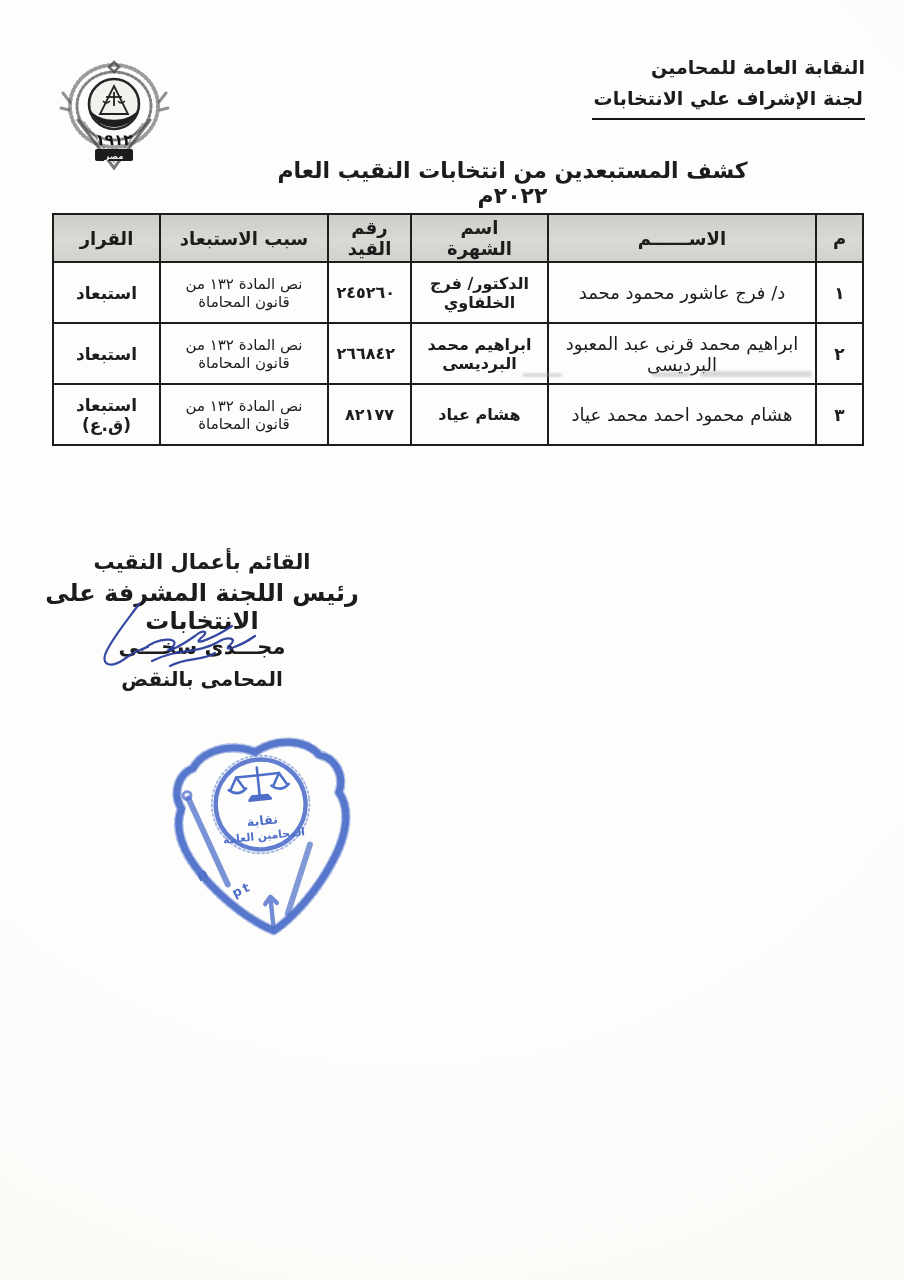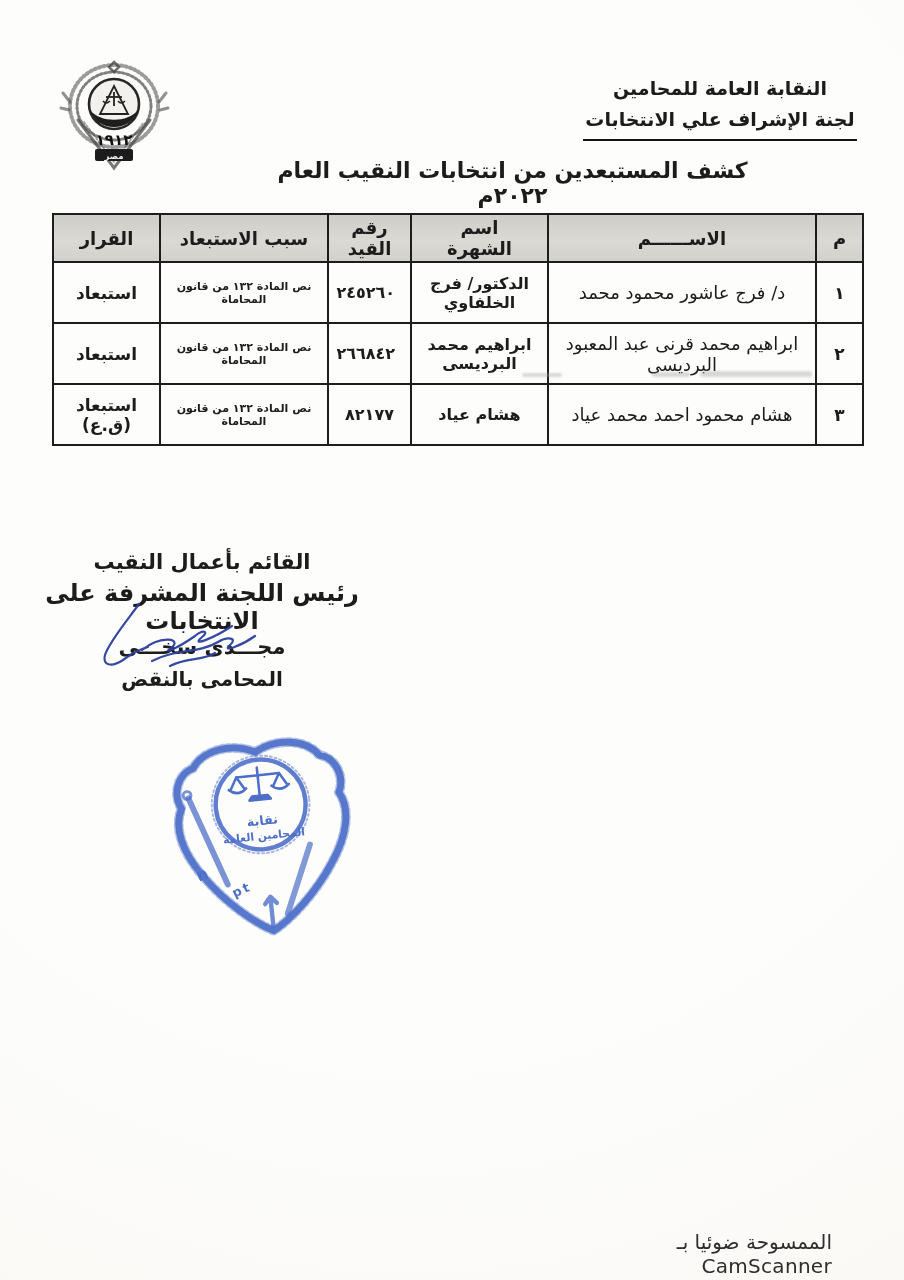--- a/index.html
+++ b/index.html
@@ -2,37 +2,37 @@
 <html lang="ar" dir="rtl"><head>
 <meta charset="utf-8">
 <style>
   html,body{margin:0;padding:0;background:#e9e9e9;}
   .page{
     position:relative;width:904px;height:1280px;margin:0 auto;
     background:radial-gradient(circle at 45% 35%, #fdfdfc 60%, #faf9f6 100%);
     font-family:"DejaVu Sans", sans-serif;color:#1c1c1c;overflow:hidden;direction:rtl;
   }
   
-  .org-block{position:absolute;top:73px;left:575px;width:290px;text-align:center;font-weight:bold;line-height:1.65;}
+  .org-block{position:absolute;top:52px;left:575px;width:290px;text-align:right;font-weight:bold;line-height:1.65;}
   .org-name{font-size:19px;}
   .committee-name{display:inline-block;font-size:19px;border-bottom:2.5px solid #141414;padding:0 2px 3px 2px;}
   .doc-title{position:absolute;top:158px;left:240px;width:545px;text-align:center;font-weight:bold;font-size:22px;letter-spacing:.2px;}
   
   .emblem{position:absolute;top:56px;left:56px;width:116px;height:118px;}
   
   .roster{position:absolute;top:213px;left:52px;width:810px;border-collapse:collapse;table-layout:fixed;direction:rtl;}
   .roster th,.roster td{border:2px solid #1d1d1d;text-align:center;vertical-align:middle;overflow:hidden;padding:2px 15px;}
   .roster th{height:40px;font-weight:bold;font-size:18px;
     background:linear-gradient(180deg,#cfcdc8 0%,#dbd9d4 55%,#d3d1cc 100%);}
   .roster td{height:55px;background:#fdfdfb;border-radius:22px;}
   .cell-index{font-size:17px;font-weight:bold;}
   .cell-name{font-size:18px;font-weight:normal;}
   .cell-alias{font-size:16px;font-weight:bold;}
   .cell-reg{font-size:16px;font-weight:bold;letter-spacing:1px;}
-  .cell-reason{font-size:11px;font-weight:bold;}
+  .cell-reason{font-size:15px;font-weight:normal;}
   .cell-decision{font-size:17px;font-weight:bold;}
   
   .sig-block{position:absolute;top:550px;left:34px;width:336px;text-align:center;font-weight:bold;}
   .sig-role1{font-size:21px;}
   .sig-role2{font-size:24px;margin-top:5px;}
   .sig-name{font-size:21px;}
   .sig-title{font-size:20px;margin-top:8px;}
   .signature-svg{position:absolute;top:598px;left:82px;width:185px;height:85px;}
   
   .stamp{position:absolute;top:734px;left:158px;width:212px;height:205px;transform:rotate(-6deg);opacity:.92;}
@@ -173,18 +173,14 @@
       <text x="106" y="108" text-anchor="middle" font-size="11" font-weight="bold">المحامين العامة</text>
       <text font-size="16" font-weight="bold" letter-spacing="1">
         <textPath href="#bannerTop" startOffset="8%">Bar Association</textPath>
       </text>
       <text font-size="13" font-weight="bold" letter-spacing="2">
         <textPath href="#bannerBot" startOffset="28%">Egypt</textPath>
       </text>
     </g>
   </svg>
 
-  <div class="footer">
-    <span>الممسوحة ضوئيا بـ</span>
-    <span class="latin">CamScanner</span>
-  </div>
 
 </div>
 
 </body></html>

